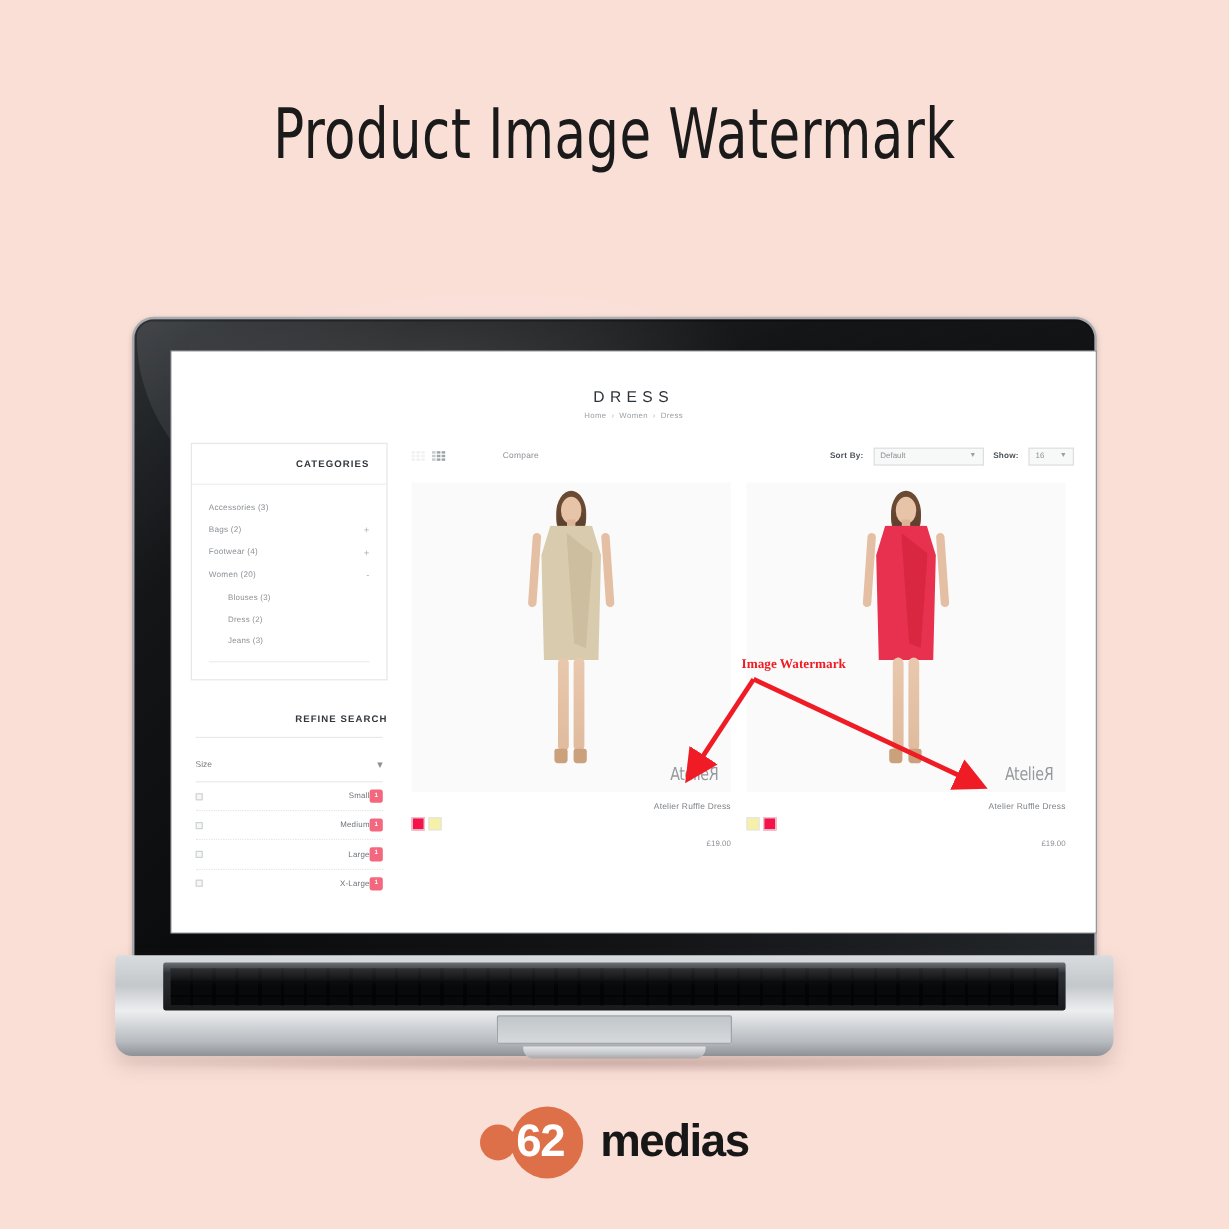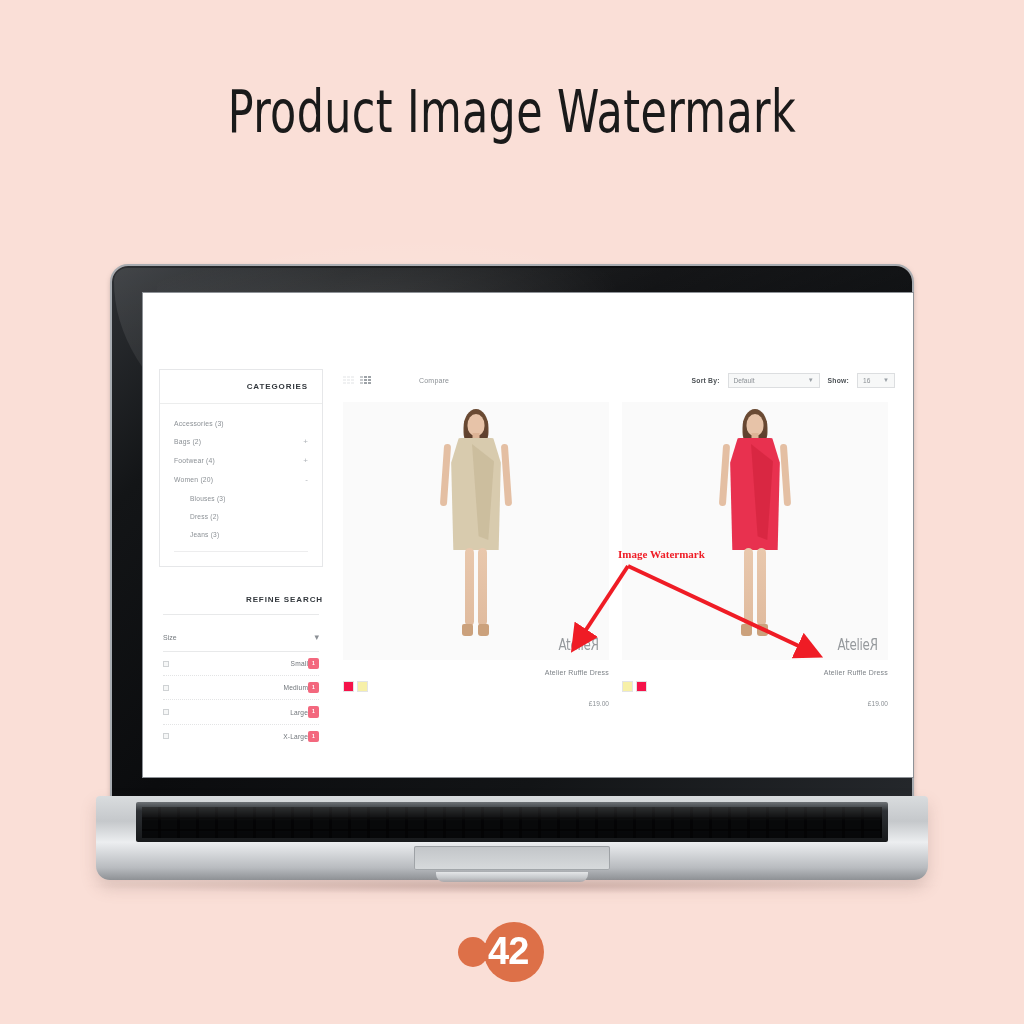--- a/index.html
+++ b/index.html
@@ -477,20 +477,30 @@
 <div class="page-title">Product Image Watermark</div>
 
 <div class="laptop">
 
   <div class="lid">
     <div class="lid-glare"></div>
 
     <div class="screen">
       <div class="site">
 
+        <div class="site-head">
+          <div class="site-title">DRESS</div>
+          <div class="breadcrumb">
+            <span>Home</span>
+            <span class="sep">›</span>
+            <span>Women</span>
+            <span class="sep">›</span>
+            <span>Dress</span>
+          </div>
+        </div>
 
         <div class="site-body">
 
           <div class="sidebar">
 
             <div class="panel">
               <div class="panel-title">CATEGORIES</div>
               <div class="cat-list">
 
                 <div class="cat-row">
@@ -676,15 +686,16 @@
     <line x1="628" y1="566" x2="574" y2="648" stroke="#ef1c25" stroke-width="4" marker-end="url(#ah)"></line>
     <line x1="628" y1="566" x2="818" y2="655" stroke="#ef1c25" stroke-width="4" marker-end="url(#ah)"></line>
   </svg>
 </div>
 
 <div class="logo">
   <div class="logo-mark">
     <span class="b1" style="background: rgb(221, 112, 72);"></span>
     <span class="bridge" style="background: rgb(221, 112, 72);"></span>
     <span class="b2" style="background: rgb(221, 112, 72);"></span>
-    <span class="logo-88">42</span>
+    <span class="logo-88">62</span>
   </div>
+  <div class="logo-word">medias</div>
 </div>
 
 </body></html>

